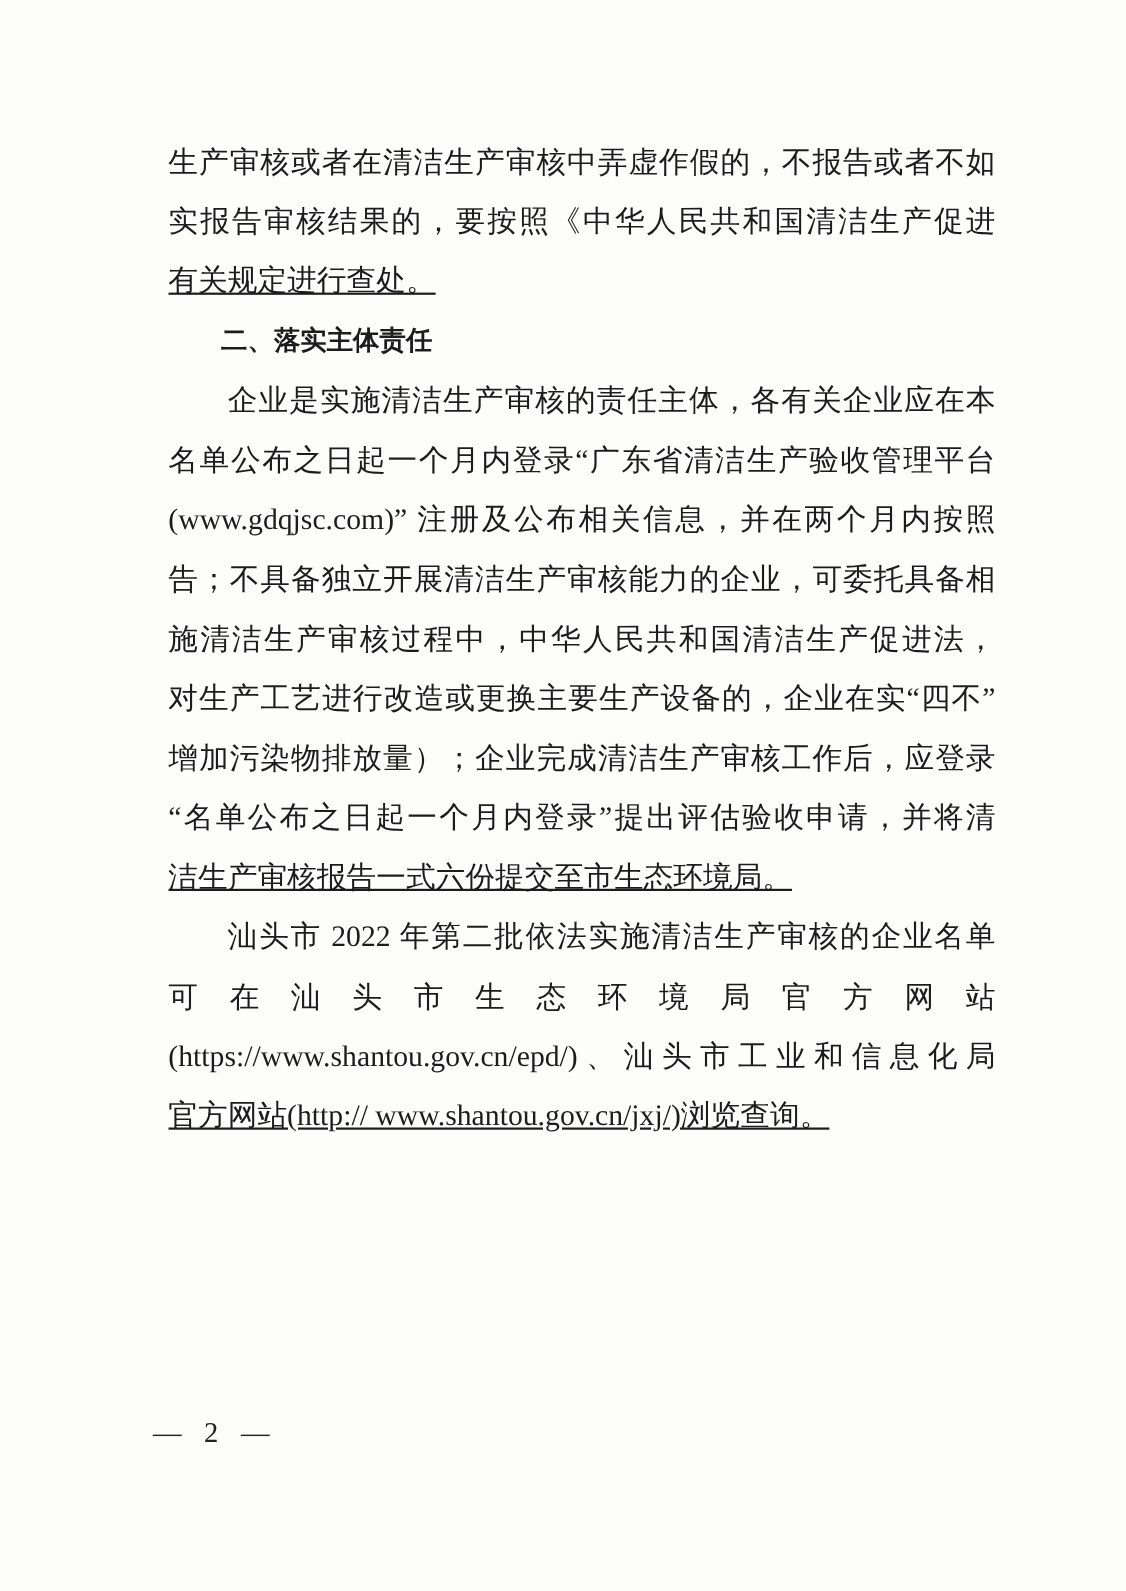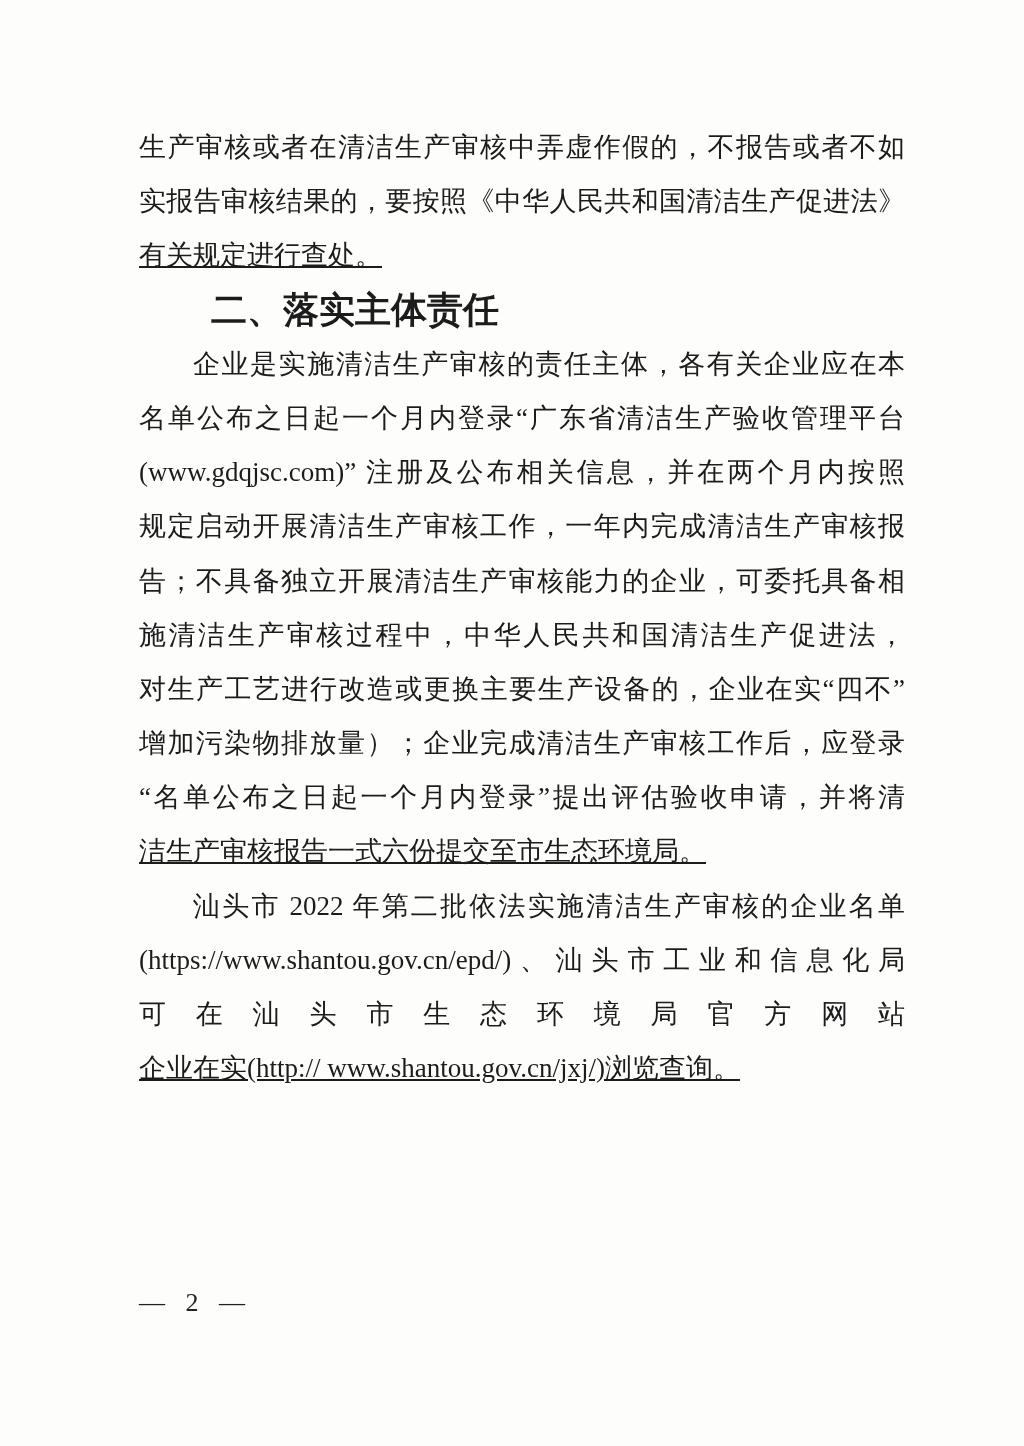--- a/index.html
+++ b/index.html
@@ -21,38 +21,39 @@
     left: 139px;
     top: 120px;
     width: 766px;
     font-size: 27px;
   }
   .line {
     height: 54.2px;
     line-height: 54.2px;
     text-align: justify;
     overflow: hidden;
+    margin-left: 14px;
   }
   .line.fill {
     text-align-last: justify;
   }
   .line.last {
     text-align: left;
     text-align-last: left;
     text-decoration: underline;
   }
   .line.indent {
     text-indent: 2em;
   }
   .line.heading {
     font-weight: 700;
     font-family: "Liberation Sans", sans-serif;
     text-align: left;
     text-align-last: left;
-    font-size: 36px;
+    font-size: 24px;
   }
   .footer {
     position: absolute;
     left: 139px;
     top: 1288px;
     font-size: 26px;
     word-spacing: 14px;
     color: #222;
   }
 </style>
@@ -61,26 +62,25 @@
 
 <div class="page">
   <div class="doc">
     <div class="line fill">生产审核或者在清洁生产审核中弄虚作假的，不报告或者不如</div>
     <div class="line fill">实报告审核结果的，要按照《中华人民共和国清洁生产促进法》</div>
     <div class="line last">有关规定进行查处。</div>
     <div class="line heading indent">二、落实主体责任</div>
     <div class="line fill indent">企业是实施清洁生产审核的责任主体，各有关企业应在本</div>
     <div class="line fill">名单公布之日起一个月内登录“广东省清洁生产验收管理平台</div>
     <div class="line fill">(www.gdqjsc.com)” 注册及公布相关信息，并在两个月内按照</div>
-    <div class="line fill">规定启动开展清洁生产审核工作，一年内完成清洁生产审核报</div>
     <div class="line fill">告；不具备独立开展清洁生产审核能力的企业，可委托具备相</div>
     <div class="line fill">施清洁生产审核过程中，中华人民共和国清洁生产促进法，</div>
     <div class="line fill">对生产工艺进行改造或更换主要生产设备的，企业在实“四不”</div>
     <div class="line fill">增加污染物排放量）；企业完成清洁生产审核工作后，应登录</div>
     <div class="line fill">“名单公布之日起一个月内登录”提出评估验收申请，并将清</div>
     <div class="line last">洁生产审核报告一式六份提交至市生态环境局。</div>
     <div class="line fill indent">汕头市 2022 年第二批依法实施清洁生产审核的企业名单</div>
+    <div class="line fill">可 在 汕 头 市 生 态 环 境 局 官 方 网 站</div>
     <div class="line fill">(https://www.shantou.gov.cn/epd/)、汕头市工业和信息化局</div>
-    <div class="line fill">可 在 汕 头 市 生 态 环 境 局 官 方 网 站</div>
-    <div class="line last">企业在实(http:// www.shantou.gov.cn/jxj/)浏览查询。</div>
+    <div class="line last">官方网站(http:// www.shantou.gov.cn/jxj/)浏览查询。</div>
   </div>
   <div class="footer">— 2 —</div>
 </div>
 
 </body></html>

